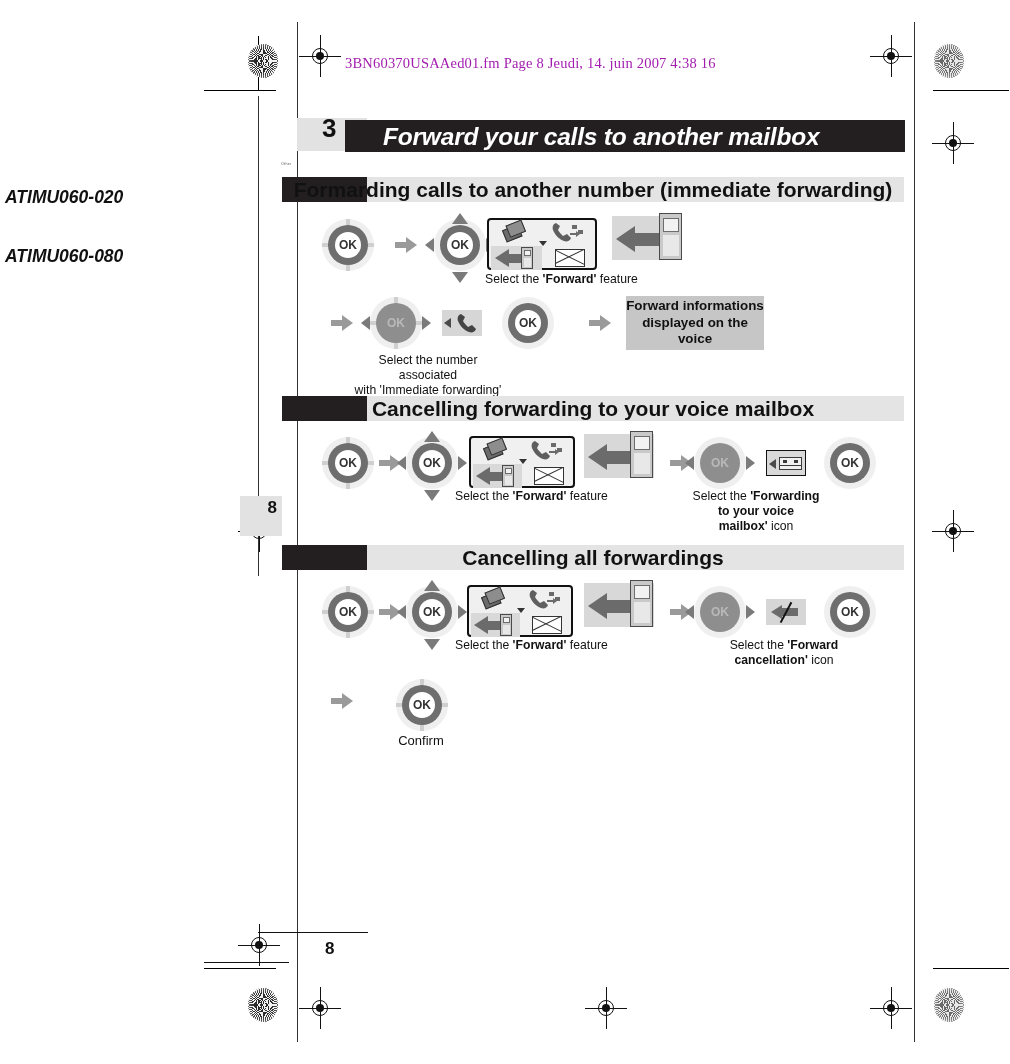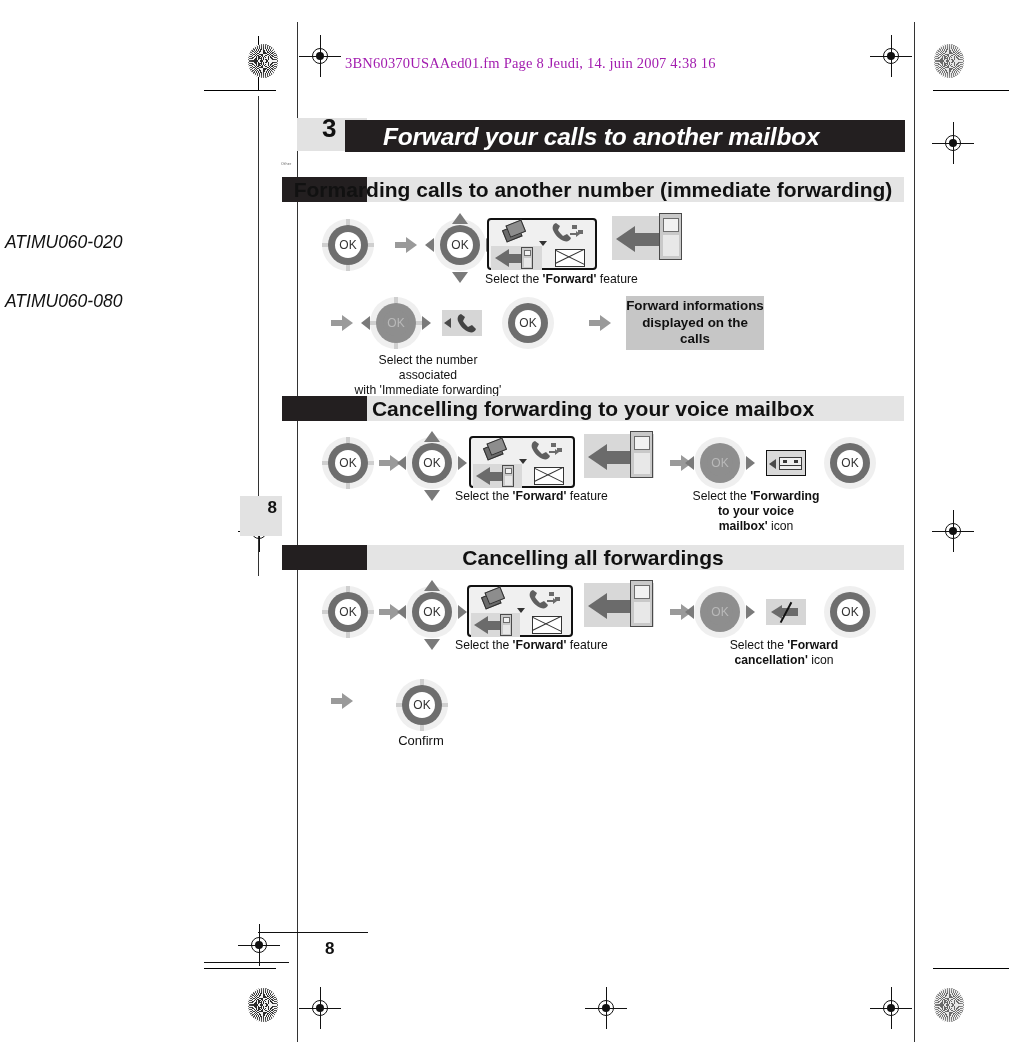--- a/index.html
+++ b/index.html
@@ -45,21 +45,21 @@
   .secbar .blk{position:absolute;left:0;top:0;width:85px;height:25px;background:#231f20;}
   .secbar .lbl{position:absolute;left:0;top:0;width:100%;height:25px;
       line-height:25px;text-align:center;font-weight:bold;font-size:21px;
       color:#111;white-space:nowrap;}
 
   
   .navkey{position:absolute;border-radius:50%;background:#efefef;}
   .navkey .ring{position:absolute;border-radius:50%;background:#6e6e6e;}
   .navkey .ctr{position:absolute;border-radius:50%;background:#fff;
       display:flex;align-items:center;justify-content:center;
-      font-weight:normal;color:#333;}
+      font-weight:bold;color:#333;}
   .navkey .sl{position:absolute;background:#cfcfcf;}
   .navkey.dim .ring{background:#8e8e8e;}
   .navkey.dim .ctr{color:#b9b9b9;}
 
   .tri{position:absolute;width:0;height:0;}
   .tri.up{border-left:8px solid transparent;border-right:8px solid transparent;border-bottom:11px solid #7a7a7a;}
   .tri.dn{border-left:8px solid transparent;border-right:8px solid transparent;border-top:11px solid #7a7a7a;}
   .tri.lf{border-top:7px solid transparent;border-bottom:7px solid transparent;border-right:9px solid #7a7a7a;}
   .tri.rt{border-top:7px solid transparent;border-bottom:7px solid transparent;border-left:9px solid #7a7a7a;}
 
@@ -112,22 +112,22 @@
 
   .noteblock{position:absolute;background:#c6c6c6;color:#111;font-weight:bold;
       font-size:13.4px;line-height:1.22;text-align:center;
       display:flex;align-items:center;justify-content:center;}
 
   
   .pagetab{position:absolute;background:#e2e2e2;}
   .pagetab .n{position:absolute;right:5px;top:2px;font-weight:bold;font-size:17px;color:#111;}
   .folio{position:absolute;font-weight:bold;font-size:17px;color:#111;}
 
-  .sidecode{position:absolute;font-style:italic;font-weight:normal;font-size:17.5px;
-      color:#111;white-space:nowrap;margin-top:45px;}
+  .sidecode{position:absolute;font-style:italic;font-weight:bold;font-size:17.5px;
+      color:#111;white-space:nowrap;}
 </style>
 </head>
 <body>
 
 <div class="line hline" style="left:204px;top:90px;width:72px;"></div>
 <div class="line hline" style="left:933px;top:90px;width:76px;"></div>
 <div class="line vline" style="left:258px;top:36px;width:1px;height:54px;"></div>
 <div class="line vline" style="left:297px;top:22px;height:1020px;background:#333;"></div>
 <div class="line vline" style="left:914px;top:22px;height:1020px;background:#333;"></div>
 <div class="line vline" style="left:258px;top:96px;height:480px;background:#333;"></div>
@@ -307,21 +307,21 @@
 </div>
 
 <div class="flowarrow" style="left:589px;top:315px;">
     <div class="shaft"></div>
     <div class="head"></div>
   </div>
 
 <div class="noteblock" style="left:626px;top:296px;width:138px;height:54px;flex-direction:column;">
   <span>Forward informations</span>
   <span>displayed on the</span>
-  <span>calls</span>
+  <span>voice</span>
 </div>
 
 <div class="cap wrap" style="left:348px;top:353px;width:160px;">
   <span>Select the number associated</span><br>
   <span>with 'Immediate forwarding'</span>
 </div>
 
 <div class="secbar" style="left:282px;top:396px;width:622px;">
   <div class="blk"></div>
   <div class="lbl">Cancelling forwarding to your voice mailbox</div>

